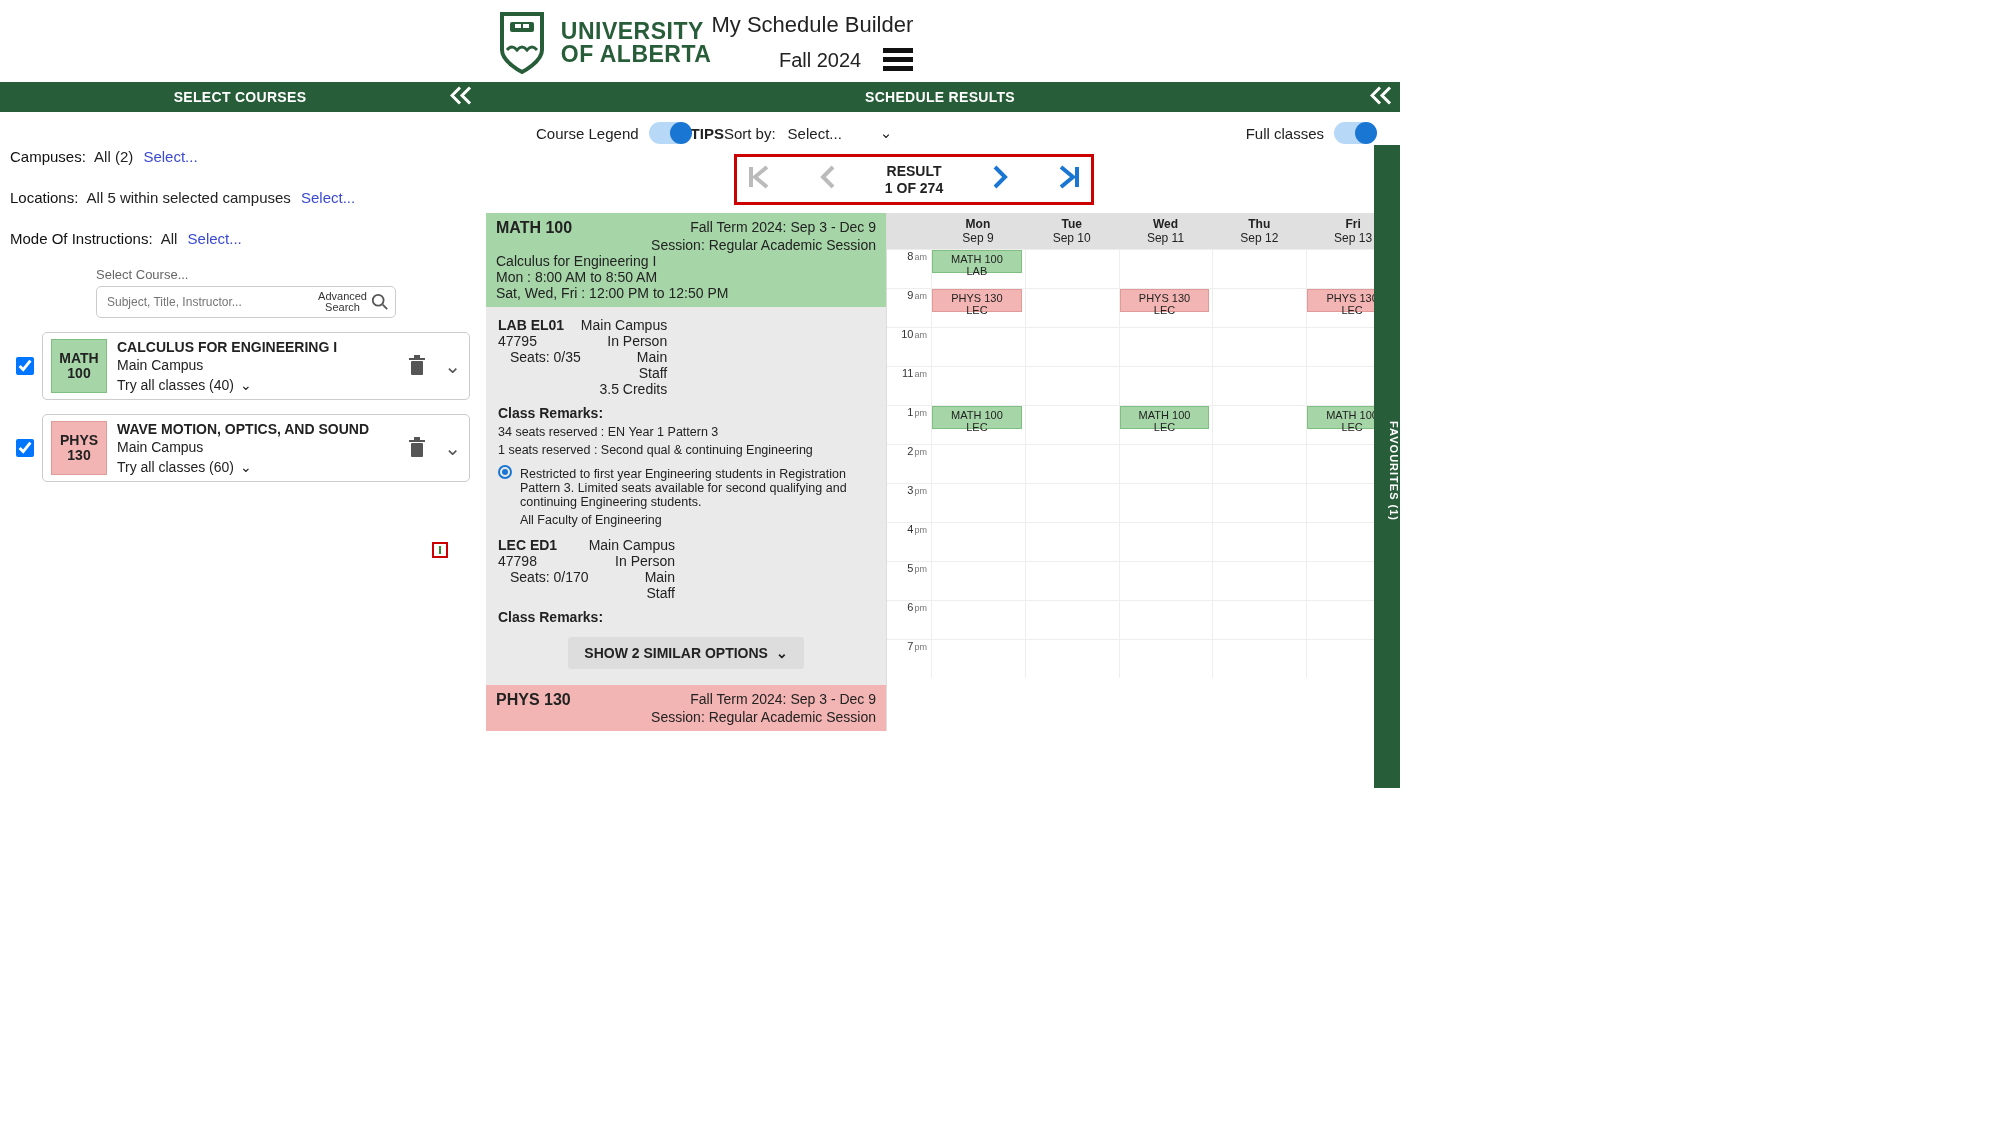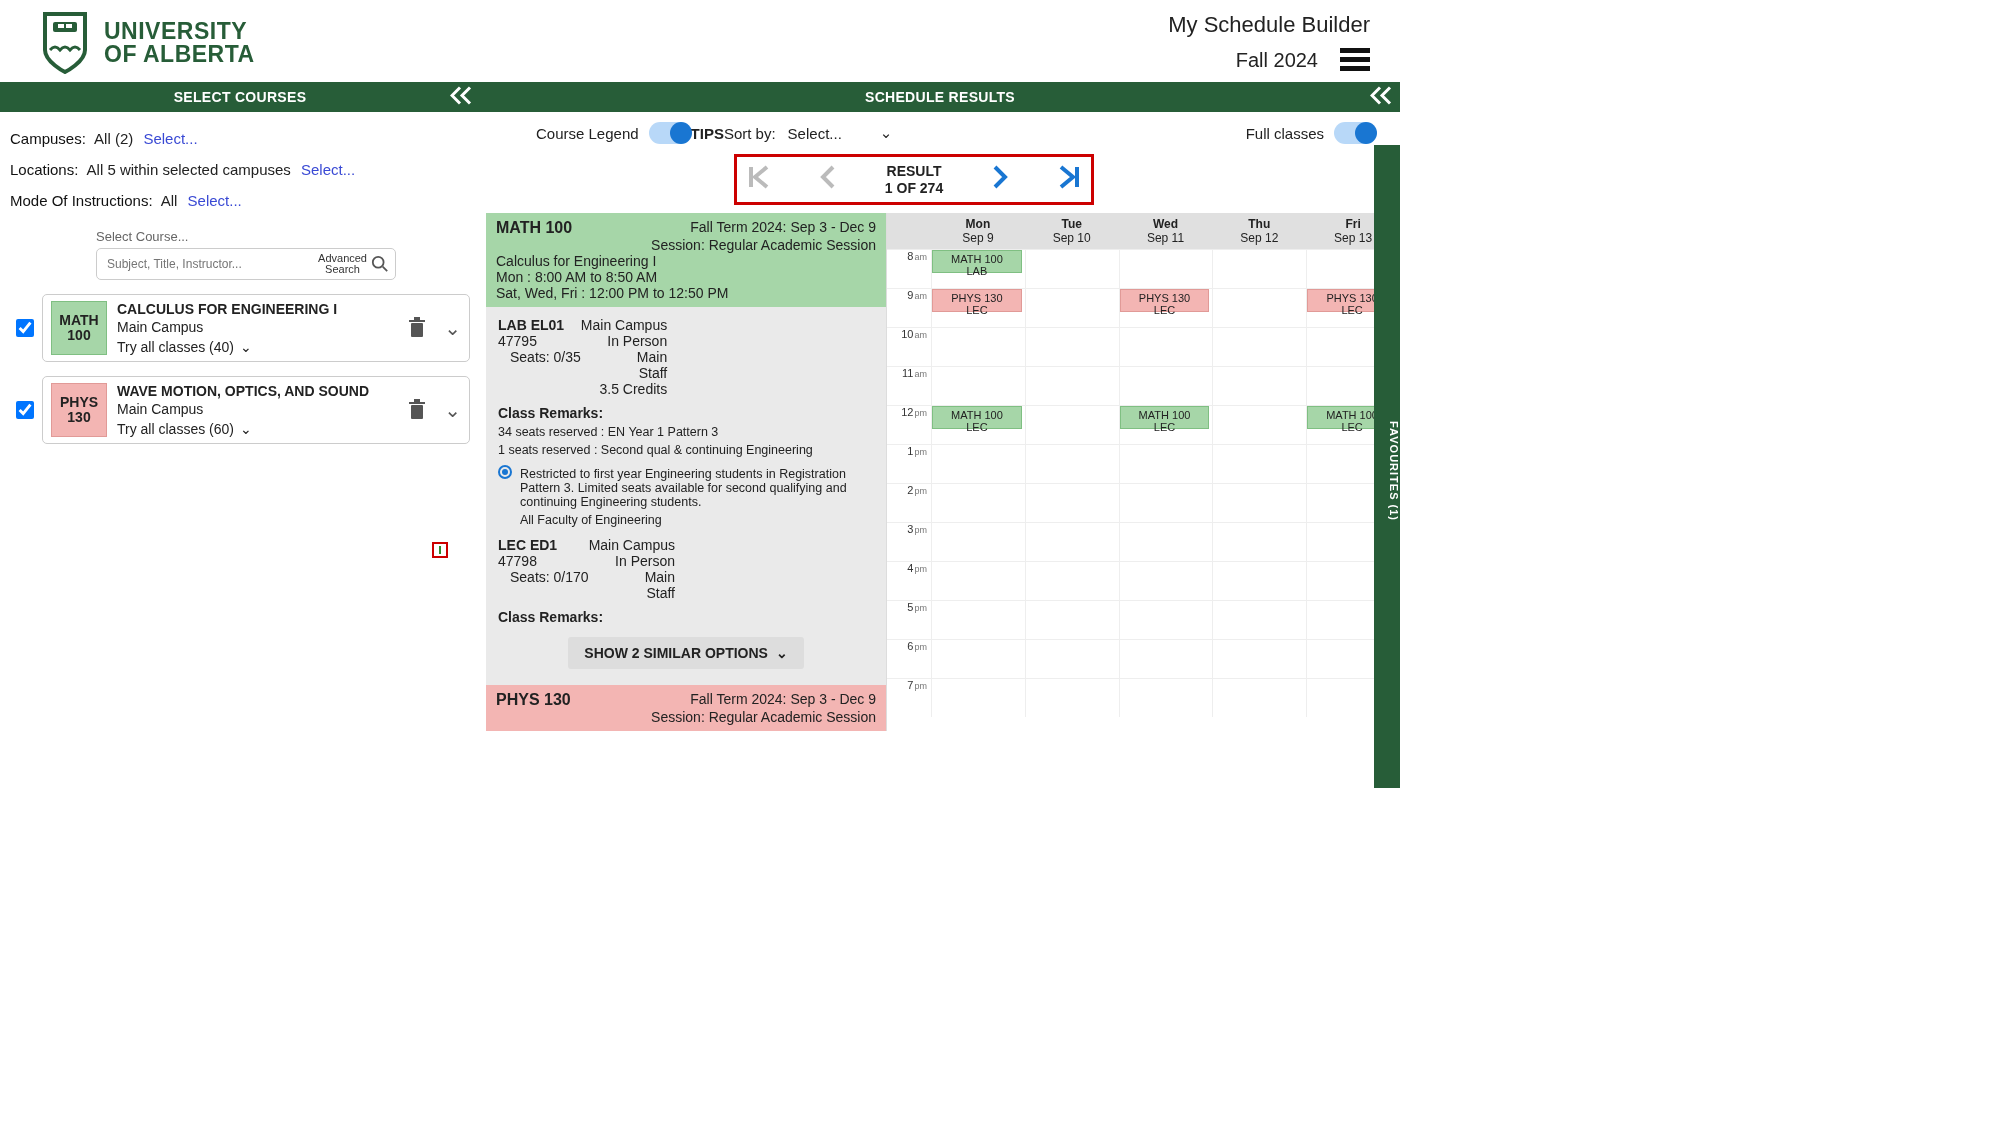--- a/index.html
+++ b/index.html
@@ -1,20 +1,20 @@
 <!DOCTYPE html>
 <html><head>
 <meta charset="utf-8">
 <style>
 * { box-sizing: border-box; margin: 0; padding: 0; }
 body { font-family: Arial, Helvetica, sans-serif; font-size: 14px; color: #222; background: #fff; }
 .page { width: 1400px; height: 788px; position: relative; overflow: hidden; }
 
 
-.header { display: flex; justify-content: space-between; align-items: flex-start; padding: 12px 30px 8px 40px; }
+.header { display: flex; justify-content: center; align-items: flex-start; padding: 12px 30px 8px 40px; }
 .logo-wrap { display: flex; align-items: center; gap: 14px; }
 .shield { width: 50px; height: 62px; }
 .logo-text { color: #275d38; font-weight: 800; font-size: 23px; line-height: 1.0; letter-spacing: 0.5px; }
 .header-right { text-align: right; }
 .hr-title { font-size: 22px; font-weight: 400; margin-bottom: 10px; }
 .hr-term-row { display: flex; align-items: center; gap: 22px; justify-content: flex-end; }
 .hr-term { font-size: 20px; }
 .hamburger { width: 30px; height: 24px; cursor: pointer; }
 
 
@@ -23,21 +23,21 @@
 .bars-row { display: flex; }
 .bars-row .left-bar { width: 480px; }
 .bars-row .right-bar { flex: 1; }
 
 
 .cols { display: flex; position: relative; }
 .left-col { width: 480px; padding: 12px 10px 0 10px; }
 .right-col { flex: 1; padding: 10px 0 0 6px; position: relative; }
 
 
-.filter-row { margin: 6px 0 14px 0; font-size: 15px; }
+.filter-row { margin: 24px 0 14px 0; font-size: 15px; }
 .filter-row .f-label { font-weight: 400; color: #111; }
 .filter-row .f-val { margin-left: 4px; }
 .filter-row .f-sel { color: #3949d4; margin-left: 6px; cursor: pointer; }
 
 
 .search-wrap { margin-left: 86px; margin-top: 20px; width: 300px; }
 .search-label { font-size: 13px; color: #666; margin-bottom: 4px; }
 .search-box { border: 1px solid #ccc; border-radius: 5px; display: flex; align-items: center; padding: 4px 6px 4px 10px; gap: 4px; }
 .search-box input { border: none; outline: none; flex: 1; font-size: 12px; color: #888; }
 .adv-txt { font-size: 11px; color: #333; text-align: center; line-height: 1.0; }
@@ -424,28 +424,20 @@
               </div>
               <div class="cal-row">
                 <div class="cal-time">11<span class="ampm">am</span></div>
                 <div class="cal-cell"></div>
                 <div class="cal-cell"></div>
                 <div class="cal-cell"></div>
                 <div class="cal-cell"></div>
                 <div class="cal-cell"></div>
               </div>
               <div class="cal-row">
-                <div class="cal-time">12<span class="ampm">pm</span></div>
-                <div class="cal-cell"></div>
-                <div class="cal-cell"></div>
-                <div class="cal-cell"></div>
-                <div class="cal-cell"></div>
-                <div class="cal-cell"></div>
-              </div>
-              <div class="cal-row">
                 <div class="cal-time">1<span class="ampm">pm</span></div>
                 <div class="cal-cell"></div>
                 <div class="cal-cell"></div>
                 <div class="cal-cell"></div>
                 <div class="cal-cell"></div>
                 <div class="cal-cell"></div>
               </div>
               <div class="cal-row">
                 <div class="cal-time">2<span class="ampm">pm</span></div>
                 <div class="cal-cell"></div>

